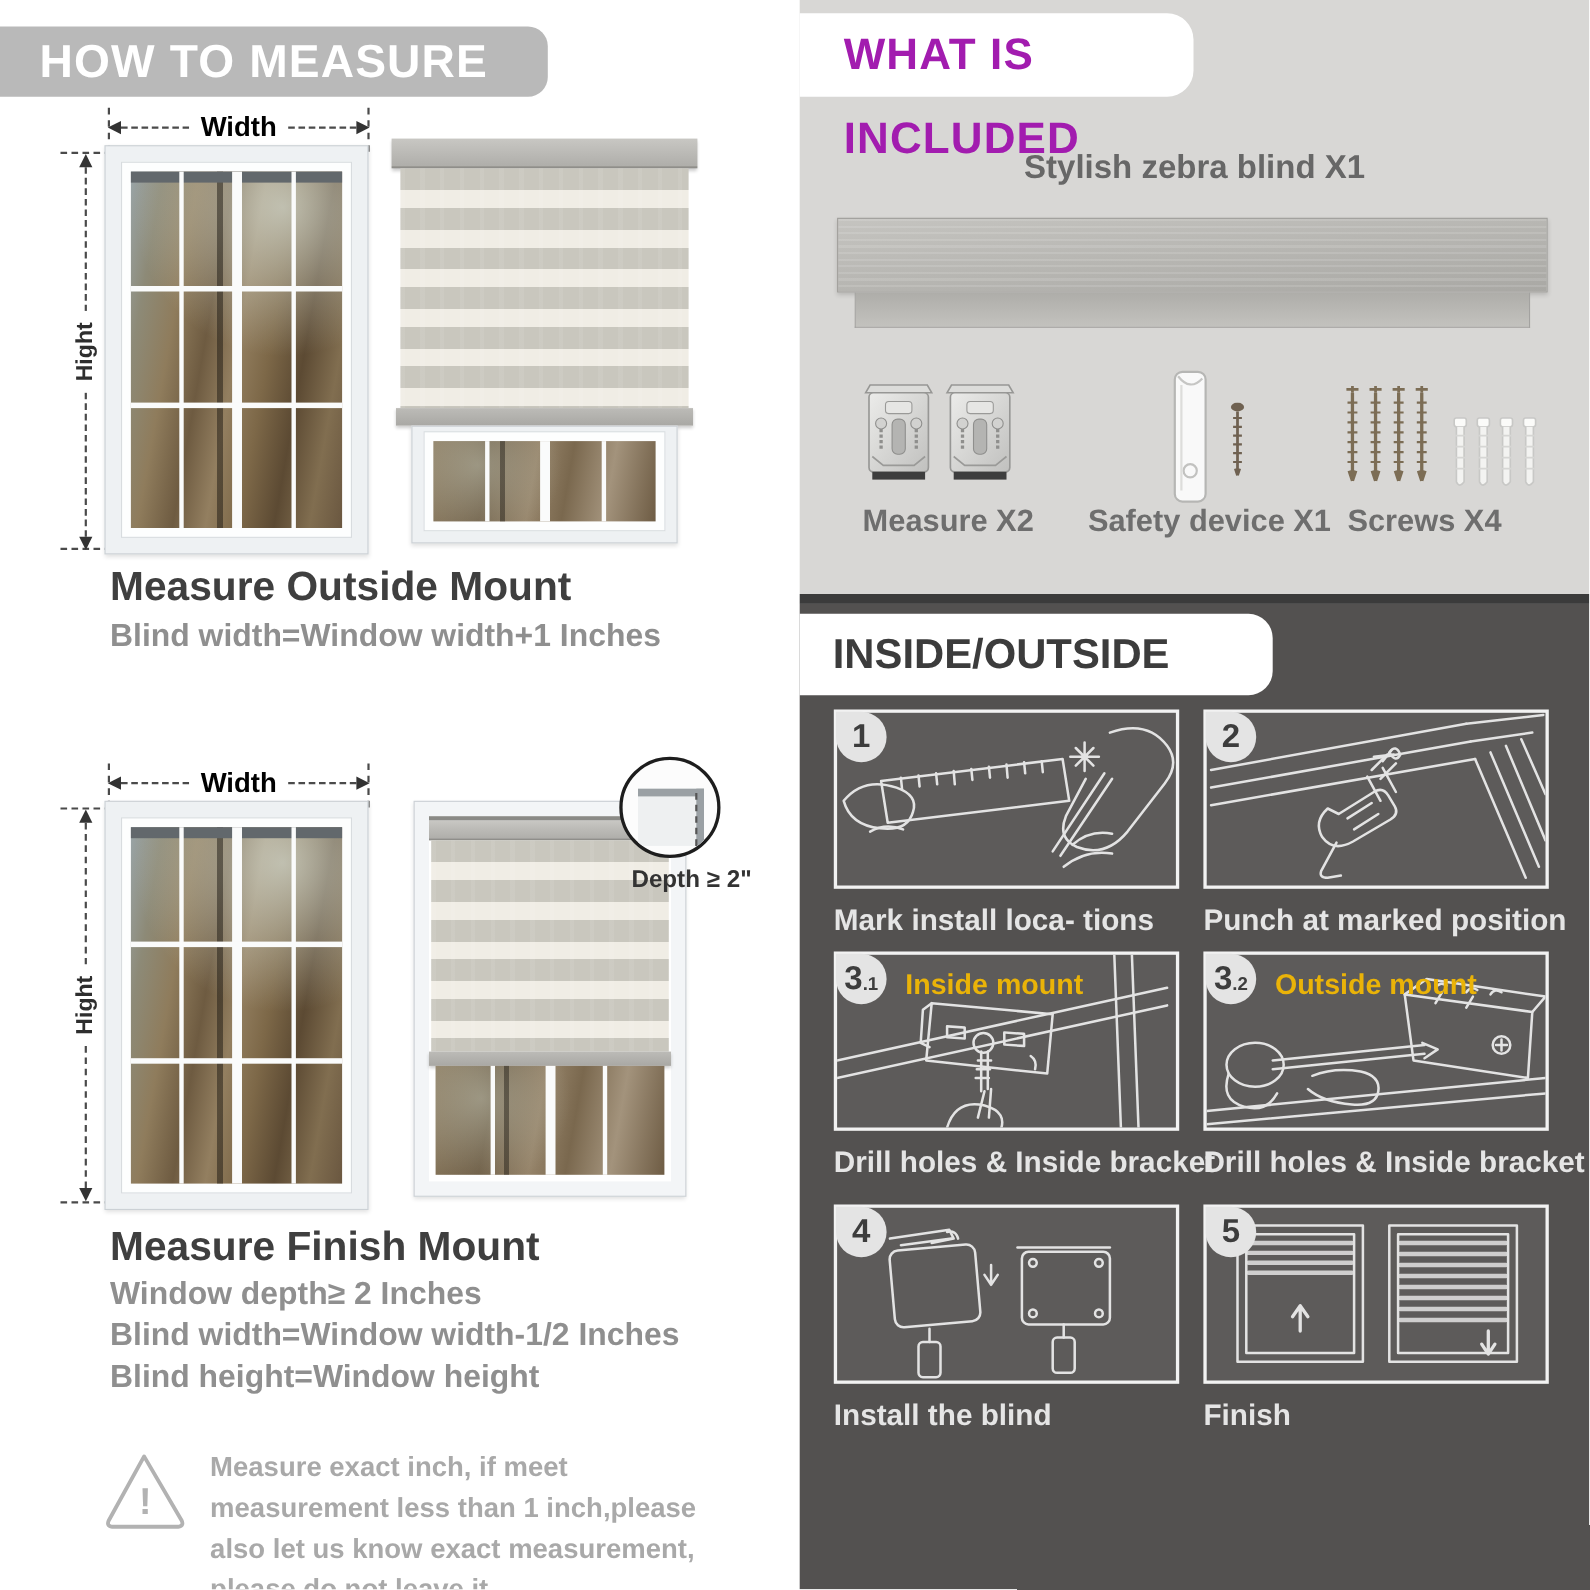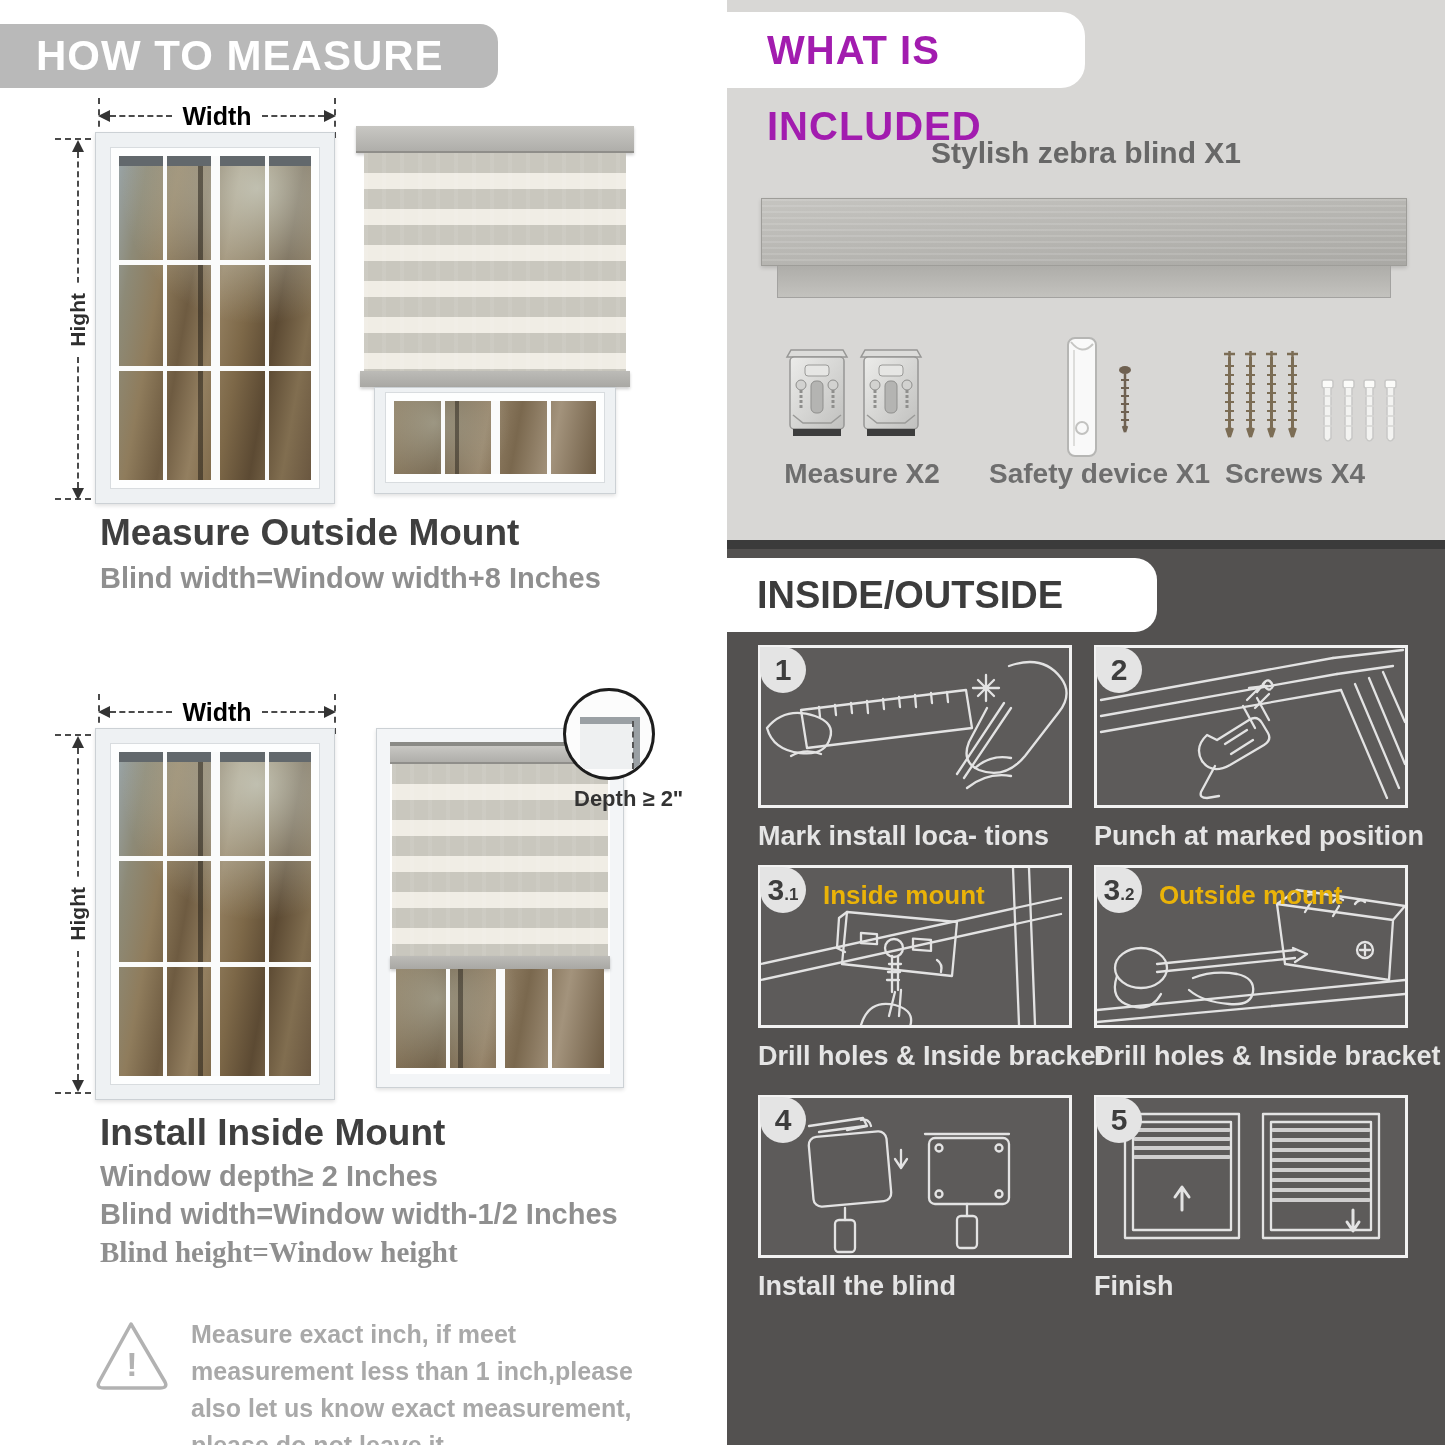--- a/index.html
+++ b/index.html
@@ -146,21 +146,21 @@
   <div class="pwin" style="left:374px; top:387px; width:242px; height:107px;">
     <div class="pw-sash" style="left:10px; right:10px; top:4px; bottom:10px;">
       <div class="pw-glass low"></div>
       <div class="mv" style="left:25%;"></div>
       <div class="mv" style="left:74%;"></div>
       <div class="mc" style="left:calc(50% - 4px);"></div>
     </div>
   </div>
 
   <div class="h2" style="top:512px;">Measure Outside Mount</div>
-  <div class="bline" style="top:562px;">Blind width=Window width+8 Inches</div>
+  <div class="bline" style="top:562px;">Blind width=Window width+1 Inches</div>
 
   <div class="anno-w" style="left:98px; top:700px; width:238px;">
     <span class="arr-l"></span>
     <span class="dash"></span>
     <span class="lbl">Width</span>
     <span class="dash"></span>
     <span class="arr-r"></span>
   </div>
   <div class="tick-v" style="left:98px; top:694px; height:40px;"></div>
   <div class="tick-v" style="left:334px; top:694px; height:40px;"></div>
@@ -201,24 +201,24 @@
       </div>
     </div>
   </div>
 
   <div class="circle-detail" style="left:563px; top:688px;">
     <div class="cd-corner"></div>
     <div class="cd-dash"></div>
   </div>
   <div class="depth-lbl" style="left:574px; top:786px;">Depth ≥ 2"</div>
 
-  <div class="h2" style="top:1112px;">Install Inside Mount</div>
+  <div class="h2" style="top:1112px;">Measure Finish Mount</div>
   <div class="bline" style="top:1160px;">Window depth≥ 2 Inches</div>
   <div class="bline" style="top:1198px;">Blind width=Window width-1/2 Inches</div>
-  <div class="bline" style="top:1236px;font-family:Liberation Serif, serif;">Blind height=Window height</div>
+  <div class="bline" style="top:1236px;">Blind height=Window height</div>
 
   <div class="warn-wrap">
     <svg width="80" height="76" viewBox="0 0 80 76">
       <path d="M38 8 L72 66 Q75 72 67 72 L11 72 Q3 72 6 66 Z" fill="none" stroke="#b2b2b2" stroke-width="3.5" stroke-linejoin="round"></path>
       <text x="39" y="60" text-anchor="middle" font-size="34" font-weight="bold" fill="#b2b2b2">!</text>
     </svg>
     <div class="warn-text">Measure exact inch, if meet measurement less than 1 inch,please also let us know exact measurement, please do not leave it</div>
   </div>
 
   <div id="right-top">

